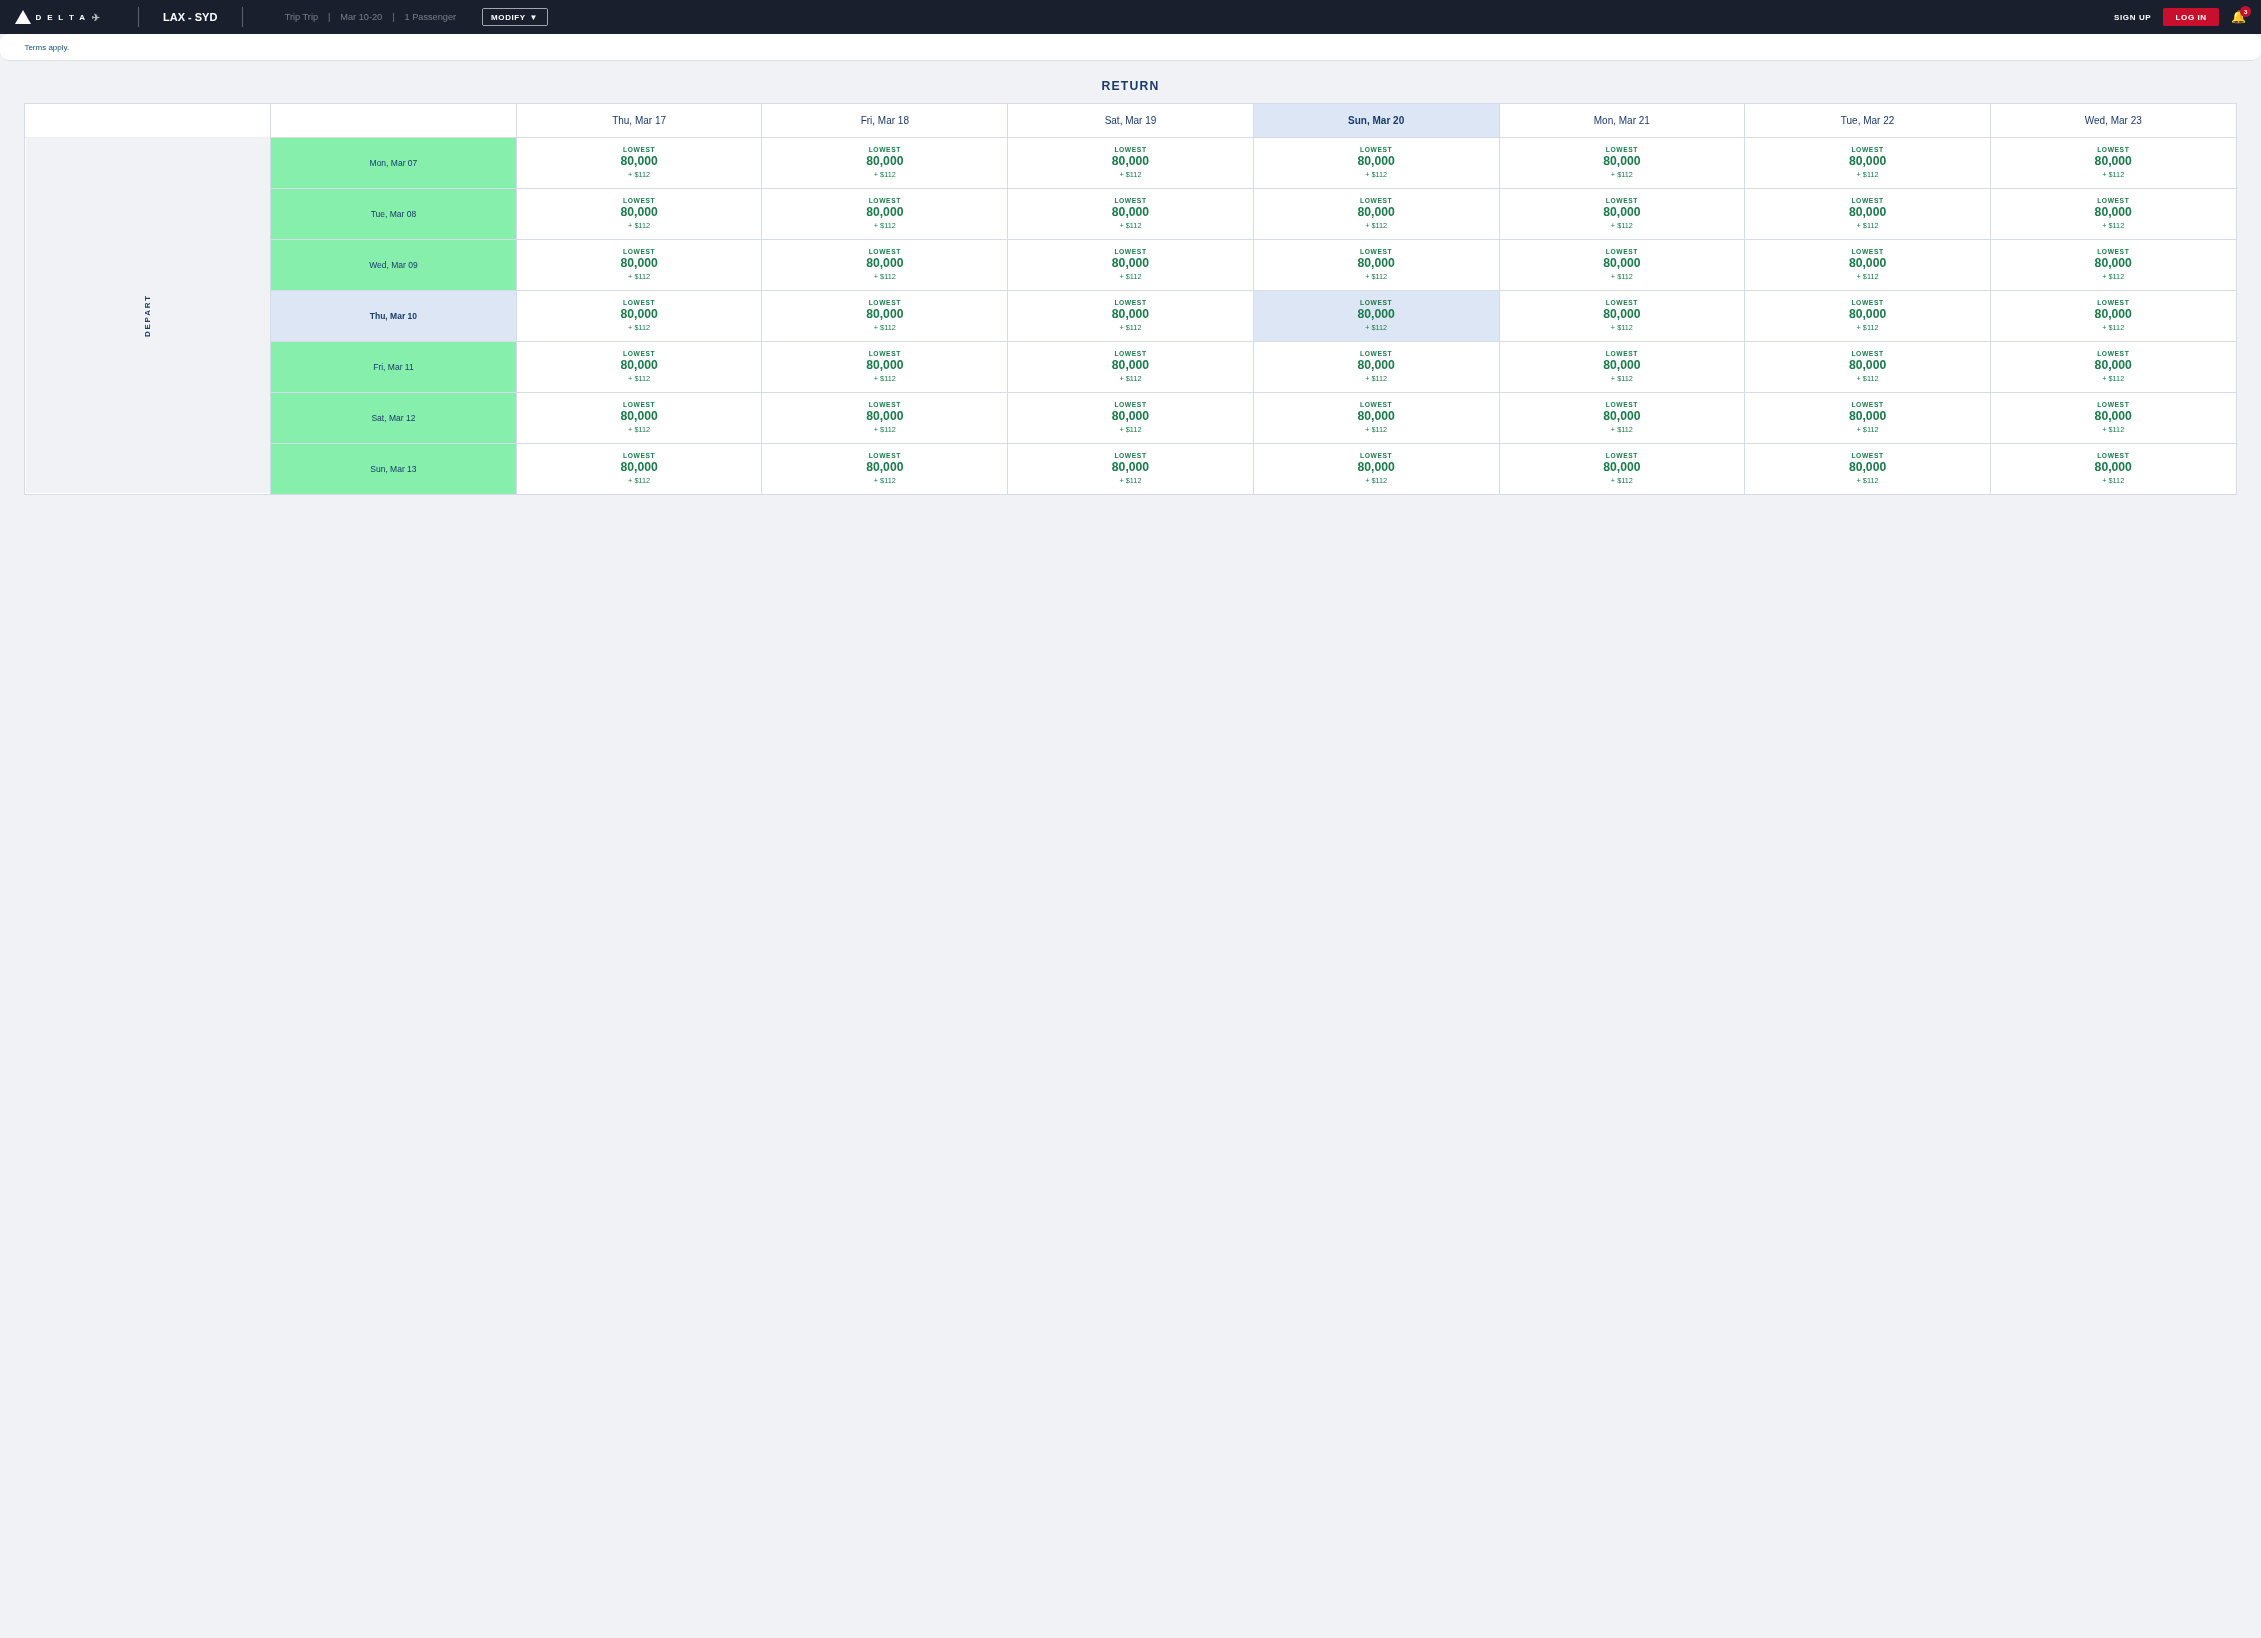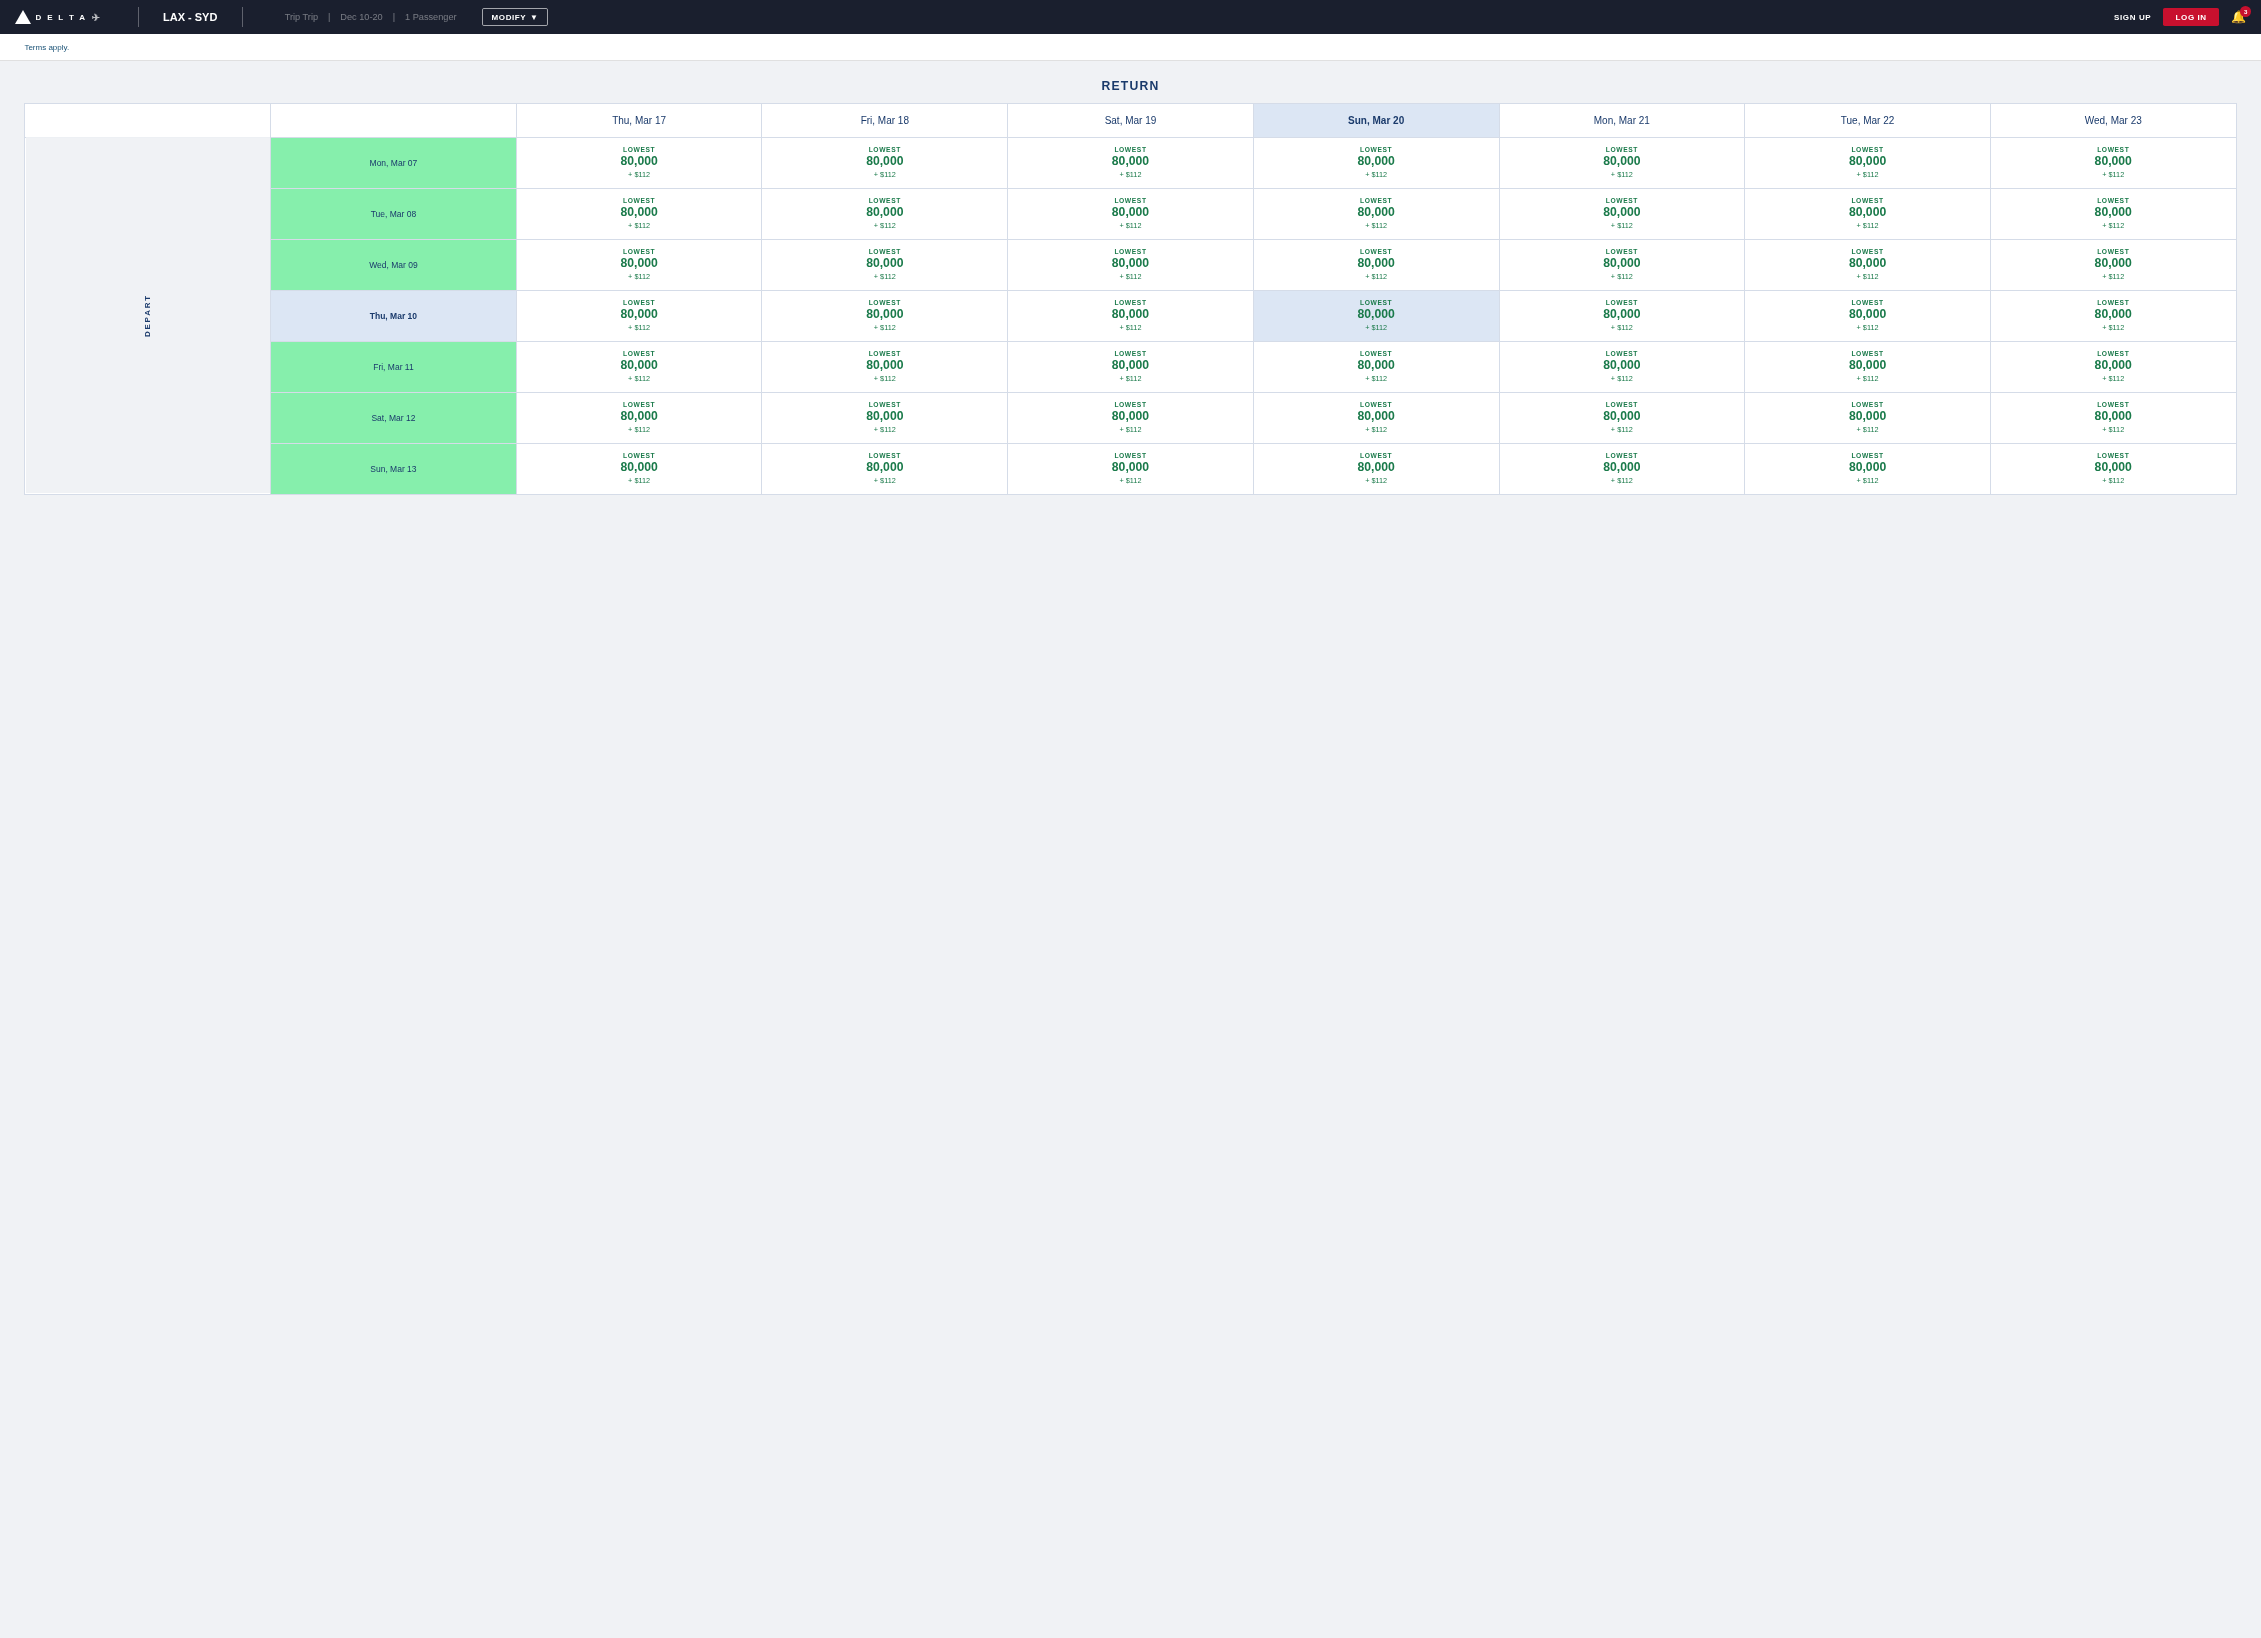--- a/index.html
+++ b/index.html
@@ -113,20 +113,21 @@
       display: flex;
       align-items: center;
       justify-content: center;
     }
 
     
     .terms-bar {
       background: white;
       padding: 7.3px 24.4px;
       border-bottom: 0.6px solid #e0e0e0;
+      border-radius: 9px;
     }
     .terms-bar a {
       color: #1a5276;
       font-size: 8px;
       text-decoration: none;
     }
 
     
     .main-content {
       padding: 18.3px 24.4px;
@@ -238,21 +239,21 @@
     <span>D E L T A</span>
 
     <span style="font-size:9.8px;opacity:0.7;">✈</span>
   </div>
   <div class="header-divider"></div>
   <span class="header-route">LAX - SYD</span>
   <div class="header-divider"></div>
   <div class="header-info">
     <span>Trip Trip</span>
     <span>|</span>
-    <span>Dec 10-20</span>
+    <span>Mar 10-20</span>
     <span>|</span>
     <span>1 Passenger</span>
   </div>
   <button class="modify-btn">
     <span>MODIFY</span>
     <span>▼</span>
   </button>
   <div class="header-right">
     <button class="signup-btn">SIGN UP</button>
     <button class="login-btn">LOG IN</button>

